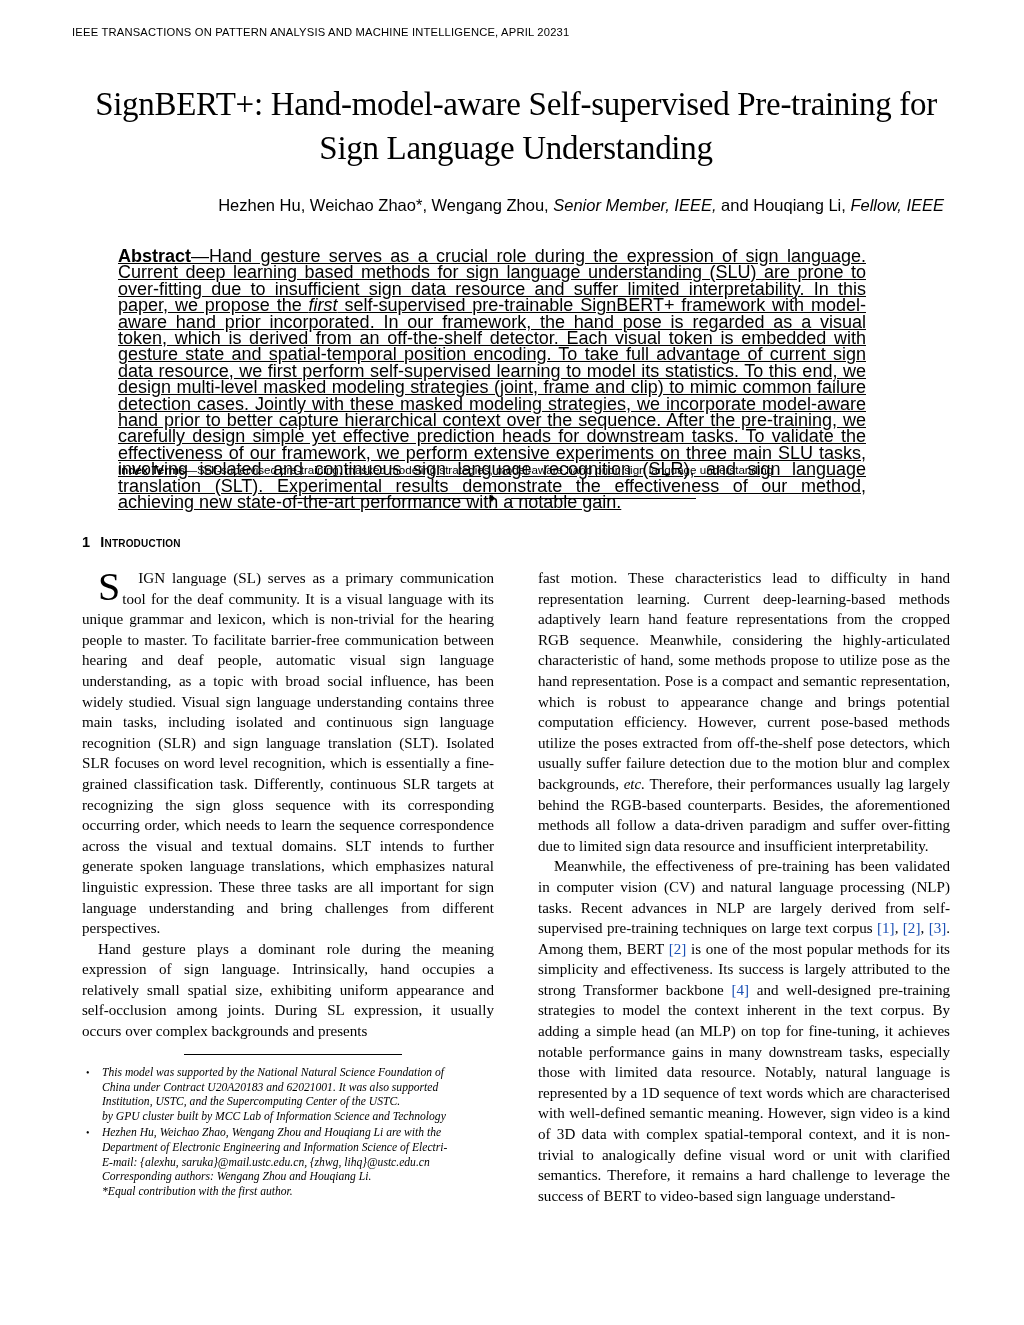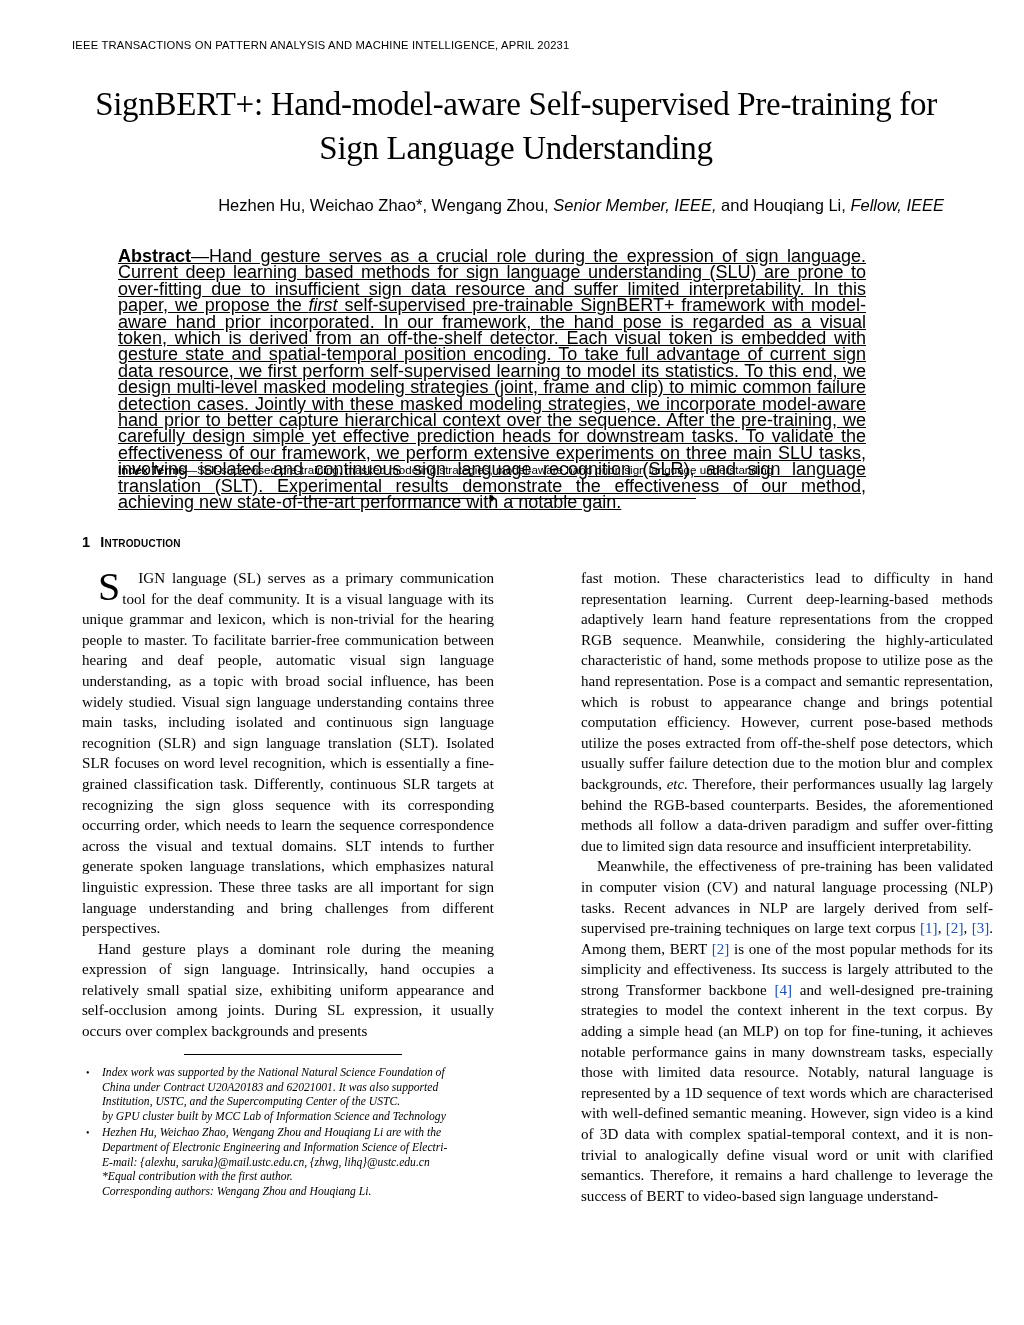--- a/index.html
+++ b/index.html
@@ -21,21 +21,21 @@
     left: 0; top: 0;
     width: 1024px;
     height: 1325px;
     background: #ffffff;
   }
 
   
   .running-head {
     position: absolute;
     left: 72px;
-    top: 39px;
+    top: 26px;
     width: 880px;
     display: flex;
     align-items: baseline;
     font-family: "Liberation Sans", sans-serif;
     font-size: 11.2px;
     letter-spacing: 0.2px;
   }
   .running-head .rh-left { text-transform: uppercase; }
   .running-head .rh-right { font-size: 11.2px; }
 
@@ -128,21 +128,21 @@
   .col {
     position: absolute;
     top: 568px;
     width: 412px;
     font-size: 15.1px;
     line-height: 20.6px;
     text-align: justify;
     font-family: "Liberation Serif", serif;
   }
   .col.left  { left: 82px; }
-  .col.right { left: 538px; margin-left: 43px; }
+  .col.right { left: 538px; }
 
   .col p { margin: 0; text-indent: 16px; }
   .col p.first { text-indent: 0; }
   .col .ref { color: #1a4fb4; }
 
   
   .dropcap-p {
     margin: 0;
     text-indent: 0;
   }
@@ -233,28 +233,28 @@
   <div class="col right">
     <p class="first"><span>fast motion. These characteristics lead to difficulty in hand representation learning. Current deep-learning-based methods adaptively learn hand feature representations from the cropped RGB sequence. Meanwhile, considering the highly-articulated characteristic of hand, some methods propose to utilize pose as the hand representation. Pose is a compact and semantic representation, which is robust to appearance change and brings potential computation efficiency. However, current pose-based methods utilize the poses extracted from off-the-shelf pose detectors, which usually suffer failure detection due to the motion blur and complex backgrounds, </span><i>etc.</i><span> Therefore, their performances usually lag largely behind the RGB-based counterparts. Besides, the aforementioned methods all follow a data-driven paradigm and suffer over-fitting due to limited sign data resource and insufficient interpretability.</span></p>
     <p><span>Meanwhile, the effectiveness of pre-training has been validated in computer vision (CV) and natural language processing (NLP) tasks. Recent advances in NLP are largely derived from self-supervised pre-training techniques on large text corpus </span><span class="ref">[1]</span><span>, </span><span class="ref">[2]</span><span>, </span><span class="ref">[3]</span><span>. Among them, BERT </span><span class="ref">[2]</span><span> is one of the most popular methods for its simplicity and effectiveness. Its success is largely attributed to the strong Transformer backbone </span><span class="ref">[4]</span><span> and well-designed pre-training strategies to model the context inherent in the text corpus. By adding a simple head (an MLP) on top for fine-tuning, it achieves notable performance gains in many downstream tasks, especially those with limited data resource. Notably, natural language is represented by a 1D sequence of text words which are characterised with well-defined semantic meaning. However, sign video is a kind of 3D data with complex spatial-temporal context, and it is non-trivial to analogically define visual word or unit with clarified semantics. Therefore, it remains a hard challenge to leverage the success of BERT to video-based sign language understand-</span></p>
   </div>
 
   <div class="footnote-rule"></div>
 
   <div class="footnotes">
     <div class="fn">
       <span class="bullet">•</span>
-      <span class="line">Index work was supported by the National Natural Science Foundation of</span>
+      <span class="line">This model was supported by the National Natural Science Foundation of</span>
       <span class="line">China under Contract U20A20183 and 62021001. It was also supported</span>
       <span class="line">Institution, USTC, and the Supercomputing Center of the USTC.</span>
       <span class="line">by GPU cluster built by MCC Lab of Information Science and Technology</span>
     </div>
     <div class="fn">
       <span class="bullet">•</span>
       <span class="line">Hezhen Hu, Weichao Zhao, Wengang Zhou and Houqiang Li are with the</span>
       <span class="line">Department of Electronic Engineering and Information Science of Electri-</span>
       <span class="line">E-mail: {alexhu, saruka}@mail.ustc.edu.cn, {zhwg, lihq}@ustc.edu.cn</span>
+      <span class="line">Corresponding authors: Wengang Zhou and Houqiang Li.</span>
       <span class="line">*Equal contribution with the first author.</span>
-      <span class="line">Corresponding authors: Wengang Zhou and Houqiang Li.</span>
     </div>
   </div>
 
 </div>
 
 </body></html>

